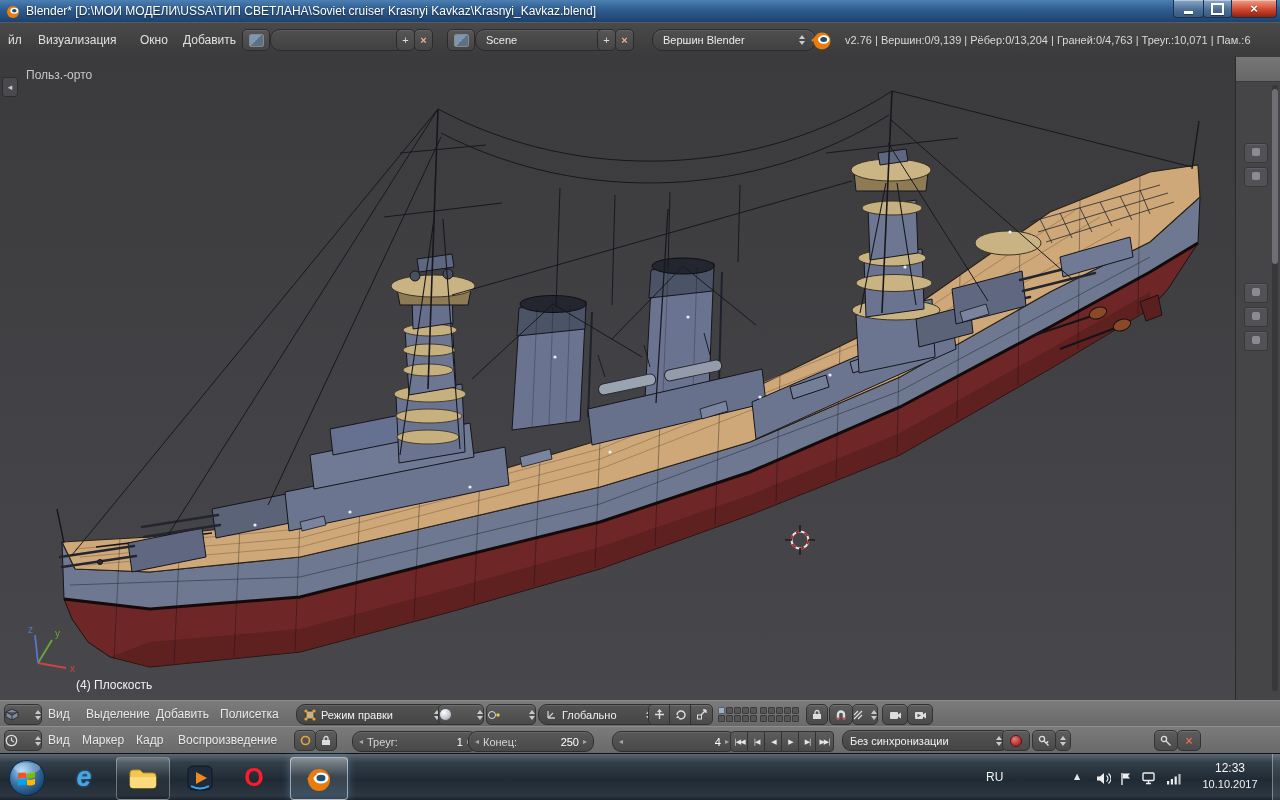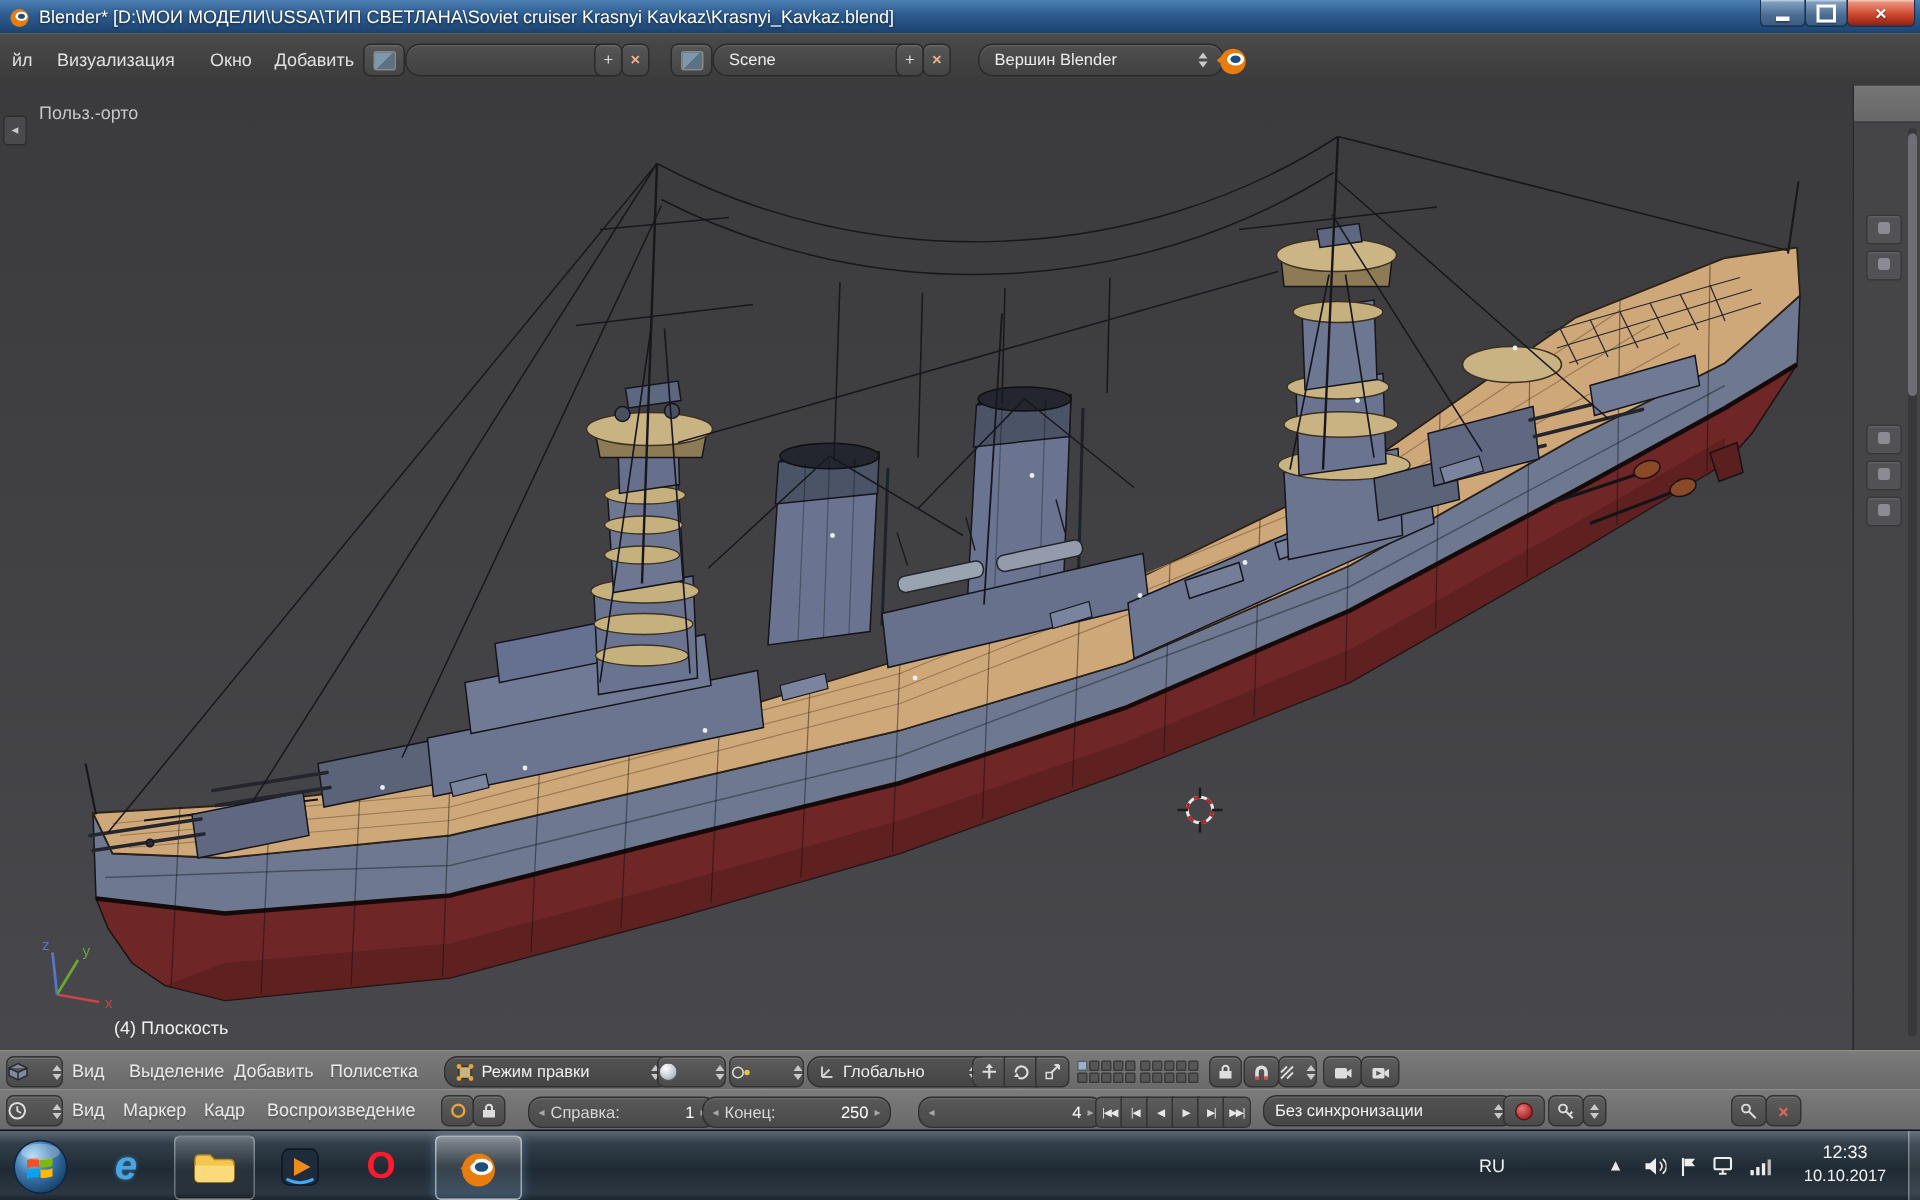--- a/index.html
+++ b/index.html
@@ -183,20 +183,21 @@
     </div>
 
     <span class="a" style="left:810px;top:6px">
       <svg width="24" height="24">
           <circle cx="12" cy="13" r="8.5" fill="#e87d0d"></circle>
           <ellipse cx="13.7" cy="11.5" rx="5.7" ry="4.2" fill="#fff"></ellipse>
           <ellipse cx="13.7" cy="11.5" rx="3.4" ry="2.5" fill="#1b4e7a"></ellipse>
           <path d="M2,13 L9,7.5" stroke="#e87d0d" stroke-width="2.4"></path>
         </svg>
     </span>
+    <span id="stats" class="a">v2.76 | Вершин:0/9,139 | Рёбер:0/13,204 | Граней:0/4,763 | Треуг.:10,071 | Пам.:6</span>
   </div>
 
   <div id="viewport" class="a">
     <svg width="1235" height="643" viewBox="0 0 1235 643">
       <defs>
         <linearGradient id="vbg" x1="0" y1="0" x2="0" y2="1">
           <stop offset="0" stop-color="#3b3b3e"></stop>
             <stop offset="1" stop-color="#48484c"></stop>
         </linearGradient>
       </defs>
@@ -575,21 +576,21 @@
     </div>
     <div class="hbtn a" style="left:315px;width:20px">
       <svg width="10" height="11">
           <rect x="1" y="5" width="8" height="5" fill="#ddd"></rect>
           <path d="M3,5 V3.5 a2,2 0 0 1 4,0 V5" stroke="#ddd" fill="none" stroke-width="1.3"></path>
         </svg>
     </div>
 
     <div class="nfld a" style="left:352px;width:112px">
       <span class="fa">◂</span>
-      <span class="flbl">Справка:</span>
+      <span class="flbl">Треуг:</span>
       <span class="fval">1</span>
       <span class="fa">▸</span>
     </div>
     <div class="nfld a" style="left:468px;width:112px">
       <span class="fa">◂</span>
       <span class="flbl">Конец:</span>
       <span class="fval">250</span>
       <span class="fa">▸</span>
     </div>
     <div class="nfld a" style="left:612px;width:110px">

